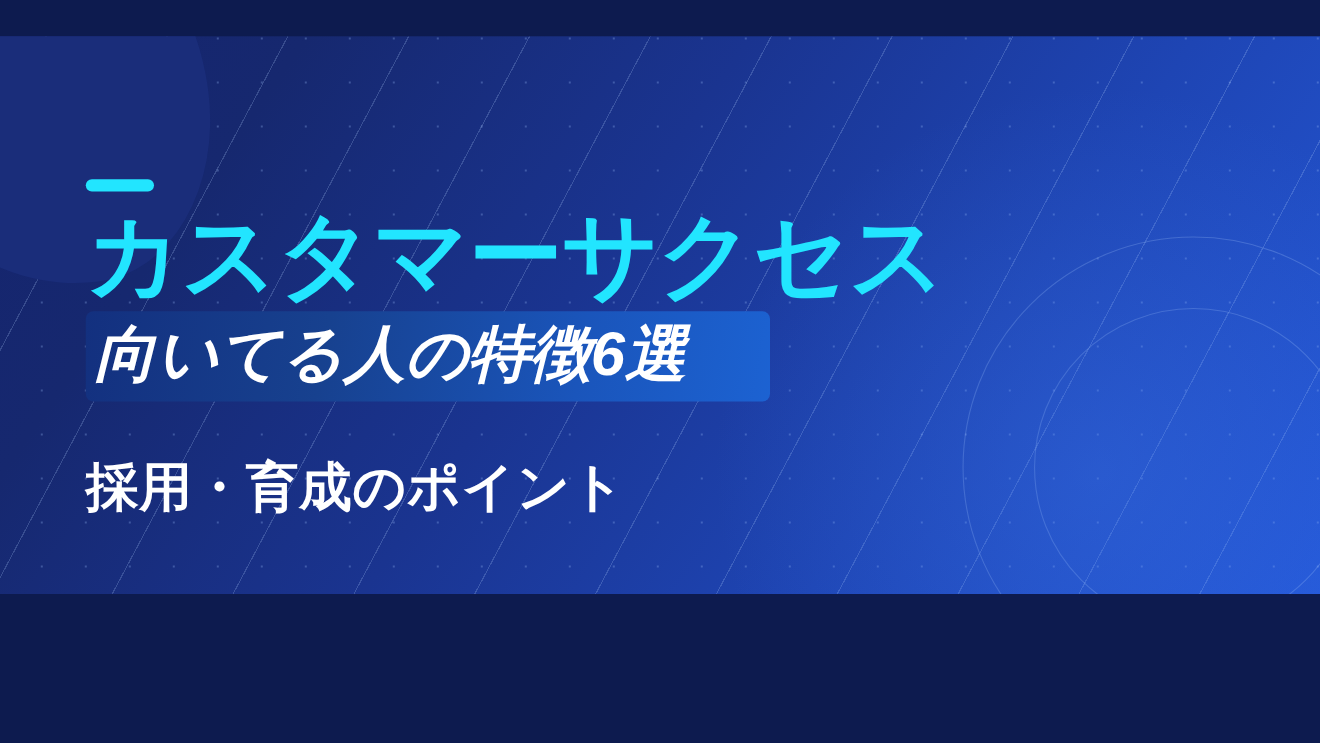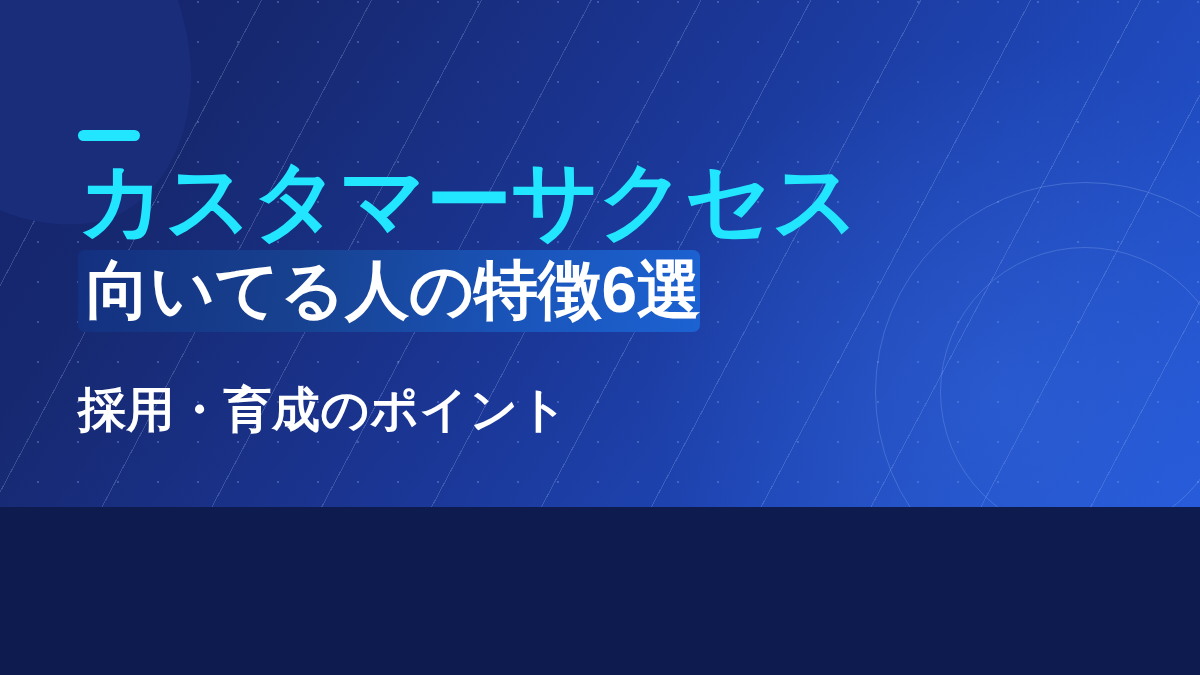--- a/index.html
+++ b/index.html
@@ -14,20 +14,21 @@
   #banner {
     position:relative;
     width:1200px; height:507px;
     overflow:hidden;
     background:linear-gradient(125deg,
         #15246e 0%,
         #16286f 18%,
         #1a3490 44%,
         #1e45b4 70%,
         #2458d8 100%);
+    margin-top:33px;
   }
 
   
 
   .layer { position:absolute; inset:0; pointer-events:none; }
 
   
   #dot-grid {
     background-image:radial-gradient(rgba(150,185,245,0.30) 1.1px, transparent 1.2px);
     background-size:40px 40px;
@@ -106,25 +107,26 @@
     left:0; top:0;
     width:622px; height:82px;
     border-radius:7px;
     background:linear-gradient(100deg, #13307f 0%, #17418f 35%, #1a55bb 72%, #1c62d2 100%);
   }
   #title-line-2 {
     position:absolute;
     left:8px; top:-1px;
     height:82px;
     display:flex; align-items:center;
-    font-size:64px;
+    font-size:56px;
     font-weight:700;
     color:#ffffff;
     letter-spacing:-0.005em;
     white-space:nowrap;
+    font-style:italic;
   }
 
   #subtitle {
     margin-top:46px;
     font-size:48px;
     font-weight:700;
     color:#ffffff;
     letter-spacing:0.01em;
     white-space:nowrap;
   }

